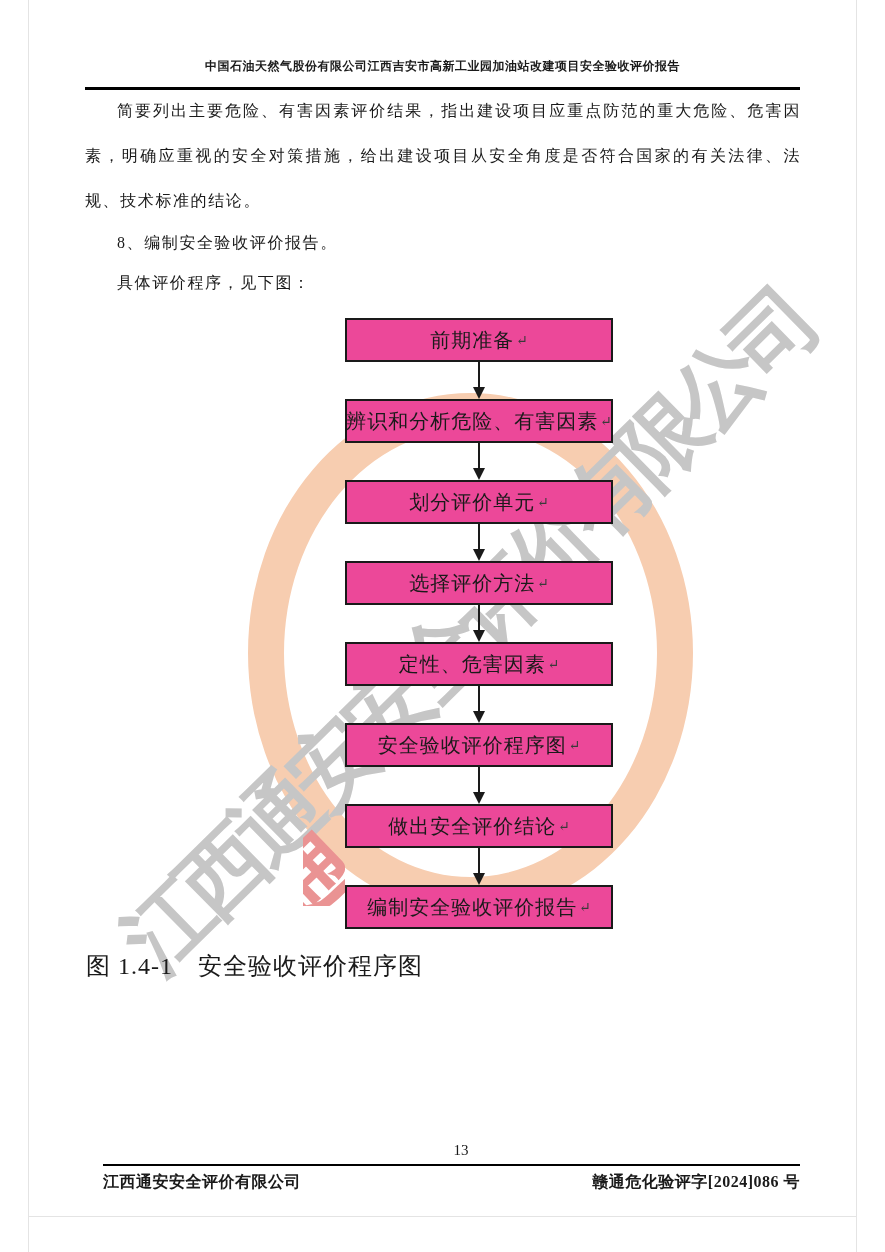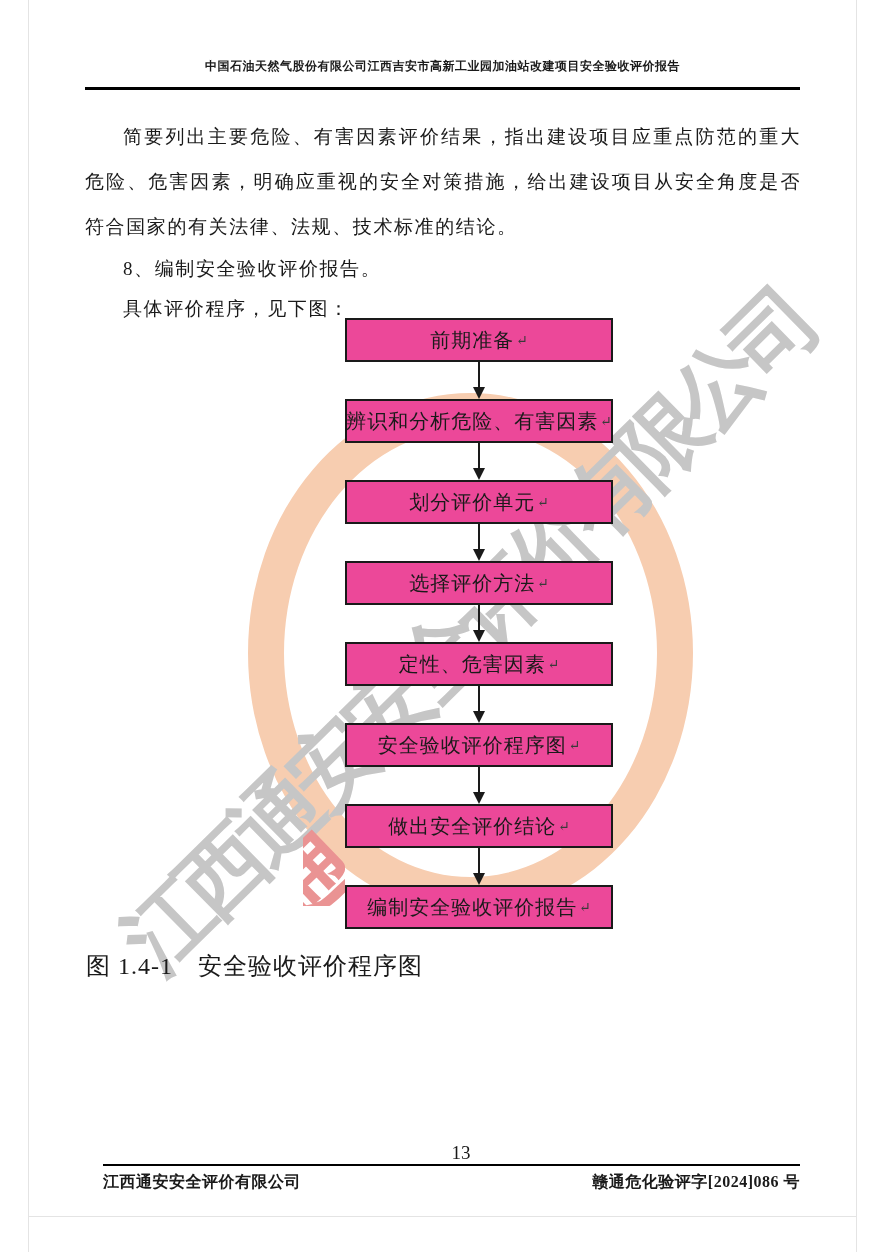--- a/index.html
+++ b/index.html
@@ -41,21 +41,21 @@
 
   
   .content { position:absolute; inset:0; z-index:2; }
 
   .header-title {
     position:absolute; left:85px; top:58px; width:715px;
     text-align:center; font-weight:bold; font-size:12px; letter-spacing:0.5px;
   }
   .header-rule { position:absolute; left:85px; top:87px; width:715px; height:3px; background:var(--rule,#000); }
 
-  .body-text { position:absolute; left:85px; top:114px; width:716px; font-size:19px; letter-spacing:1.6px; }
+  .body-text { position:absolute; left:85px; top:88px; width:716px; font-size:16px; letter-spacing:1.6px; }
   .body-text .para { line-height:45px; text-align:justify; text-indent:2em; }
   .body-text .line { line-height:40px; text-indent:2em; white-space:nowrap; }
 
   .flow { position:absolute; left:345px; top:318px; width:268px; }
   .fc-box {
     height:44px; background:#ec4899; border:2px solid #1a1a1a;
     display:flex; align-items:center; justify-content:center;
     font-size:20px; letter-spacing:1px; white-space:nowrap;
   }
   .fc-mark { font-size:14px; margin-left:2px; color:#3a3a3a; letter-spacing:0; }
@@ -67,21 +67,21 @@
     border-top:12px solid #1a1a1a;
   }
 
   .fig-caption {
     position:absolute; left:86px; top:950px; width:800px;
     text-align:left; font-size:24px; letter-spacing:1px;
   }
 
   .page-number {
     position:absolute; left:85px; top:1142px; width:752px;
-    text-align:center; font-size:19px;
+    text-align:center; font-size:15px;
   }
   .footer-rule { position:absolute; left:103px; top:1164px; width:697px; height:2px; background:var(--rule,#000); }
   .footer-row {
     position:absolute; left:103px; top:1172px; width:697px;
     display:flex; justify-content:space-between;
     font-size:16px; font-weight:bold; letter-spacing:0.5px;
   }
 </style>
 </head>
 <body>

